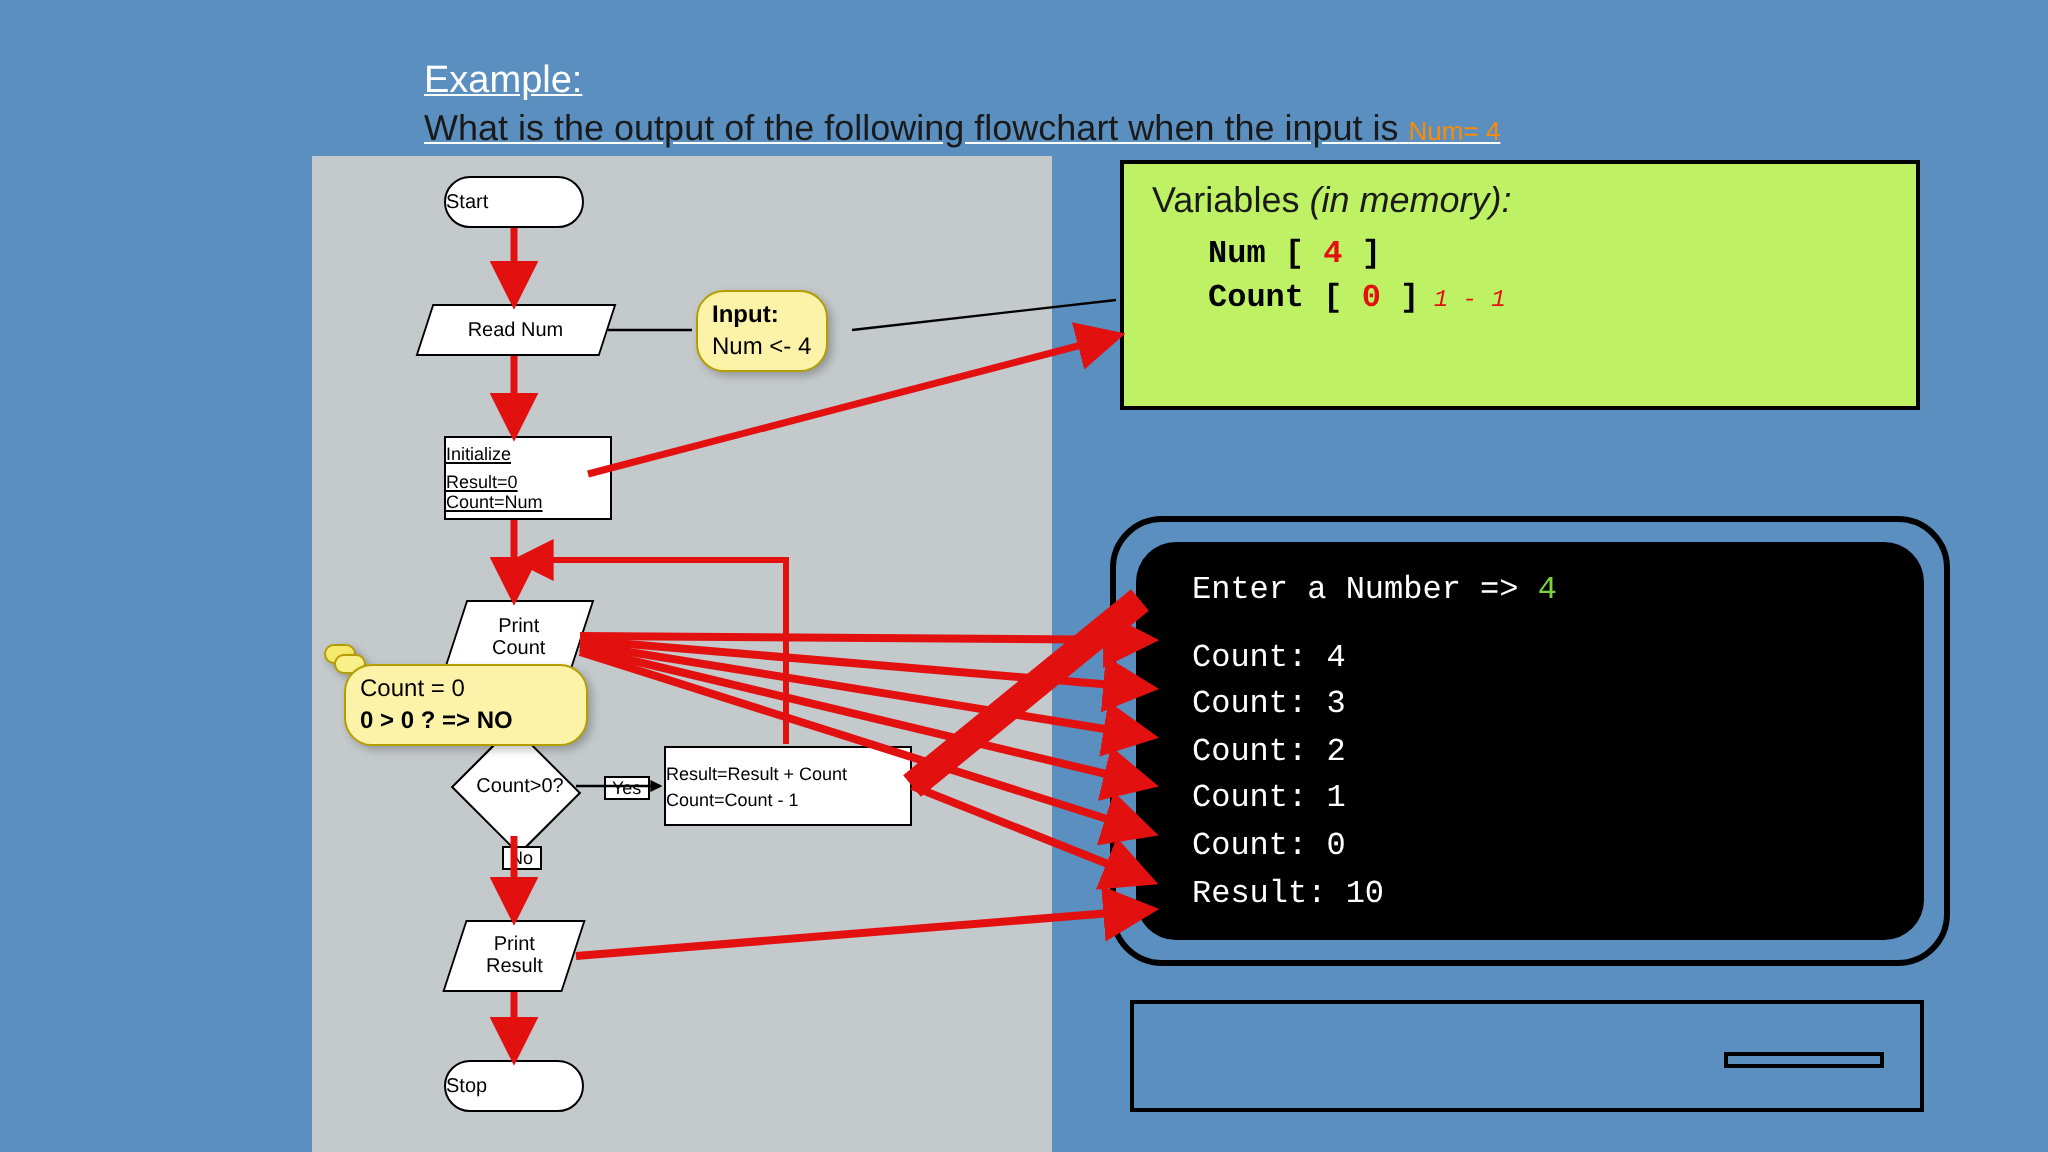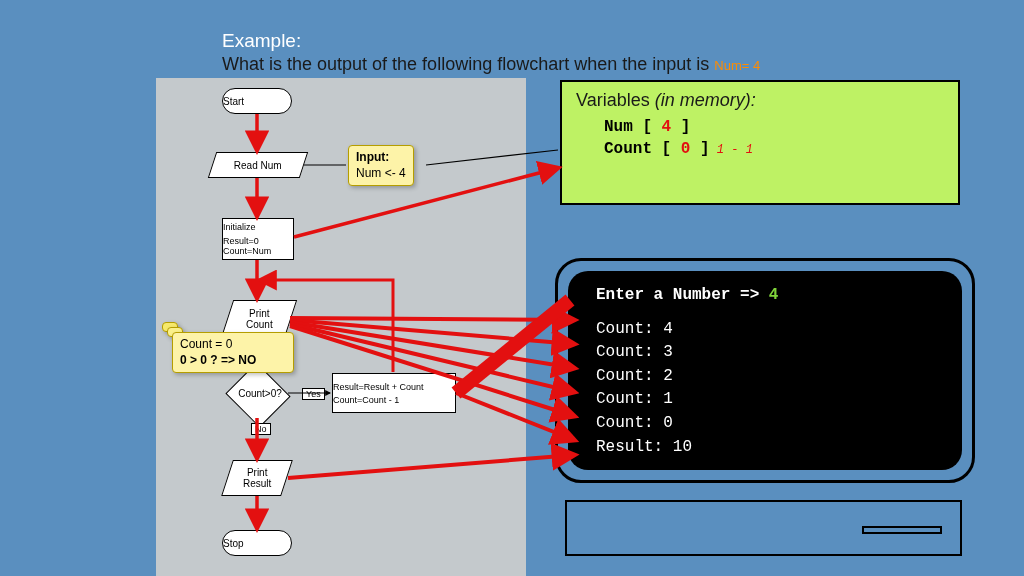--- a/index.html
+++ b/index.html
@@ -6,24 +6,25 @@
   body {
     width: 1024px;
     height: 576px;
     background: #5a8fbf;
     font-family: Arial, sans-serif;
     position: relative;
     overflow: hidden;
   }
   .title-area {
     position: absolute;
-    left: 222px;
+    left: 212px;
     top: 30px;
     color: white;
     font-size: 19px;
+    text-decoration: underline;
   }
   .title-area .line1 { color: white; }
   .title-area .line2 { color: #1a1a1a; font-size: 18px; margin-top: 2px; }
   .title-area .num-eq { color: #ff8c00; font-size: 13px; }
   .flowchart-bg {
     position: absolute;
     left: 156px;
     top: 78px;
     width: 370px;
     height: 498px;
@@ -63,21 +64,21 @@
   }
   .diamond-label {
     position: absolute;
     font-size: 10px;
     text-align: center;
   }
   .sticky {
     position: absolute;
     background: #fdf3a8;
     border: 1.5px solid #b59d00;
-    border-radius: 4px;
+    border-radius: 14px;
     padding: 4px 7px;
     font-size: 12px;
     line-height: 1.3;
     box-shadow: 2px 2px 4px rgba(0,0,0,0.25);
   }
   .mini-label {
     position: absolute;
     font-size: 9px;
     background: white;
     border: 1px solid #000;
@@ -116,21 +117,21 @@
     width: 100%;
     height: 100%;
     background: #000;
     border-radius: 20px;
     padding: 14px 28px;
     font-family: "Courier New", monospace;
     color: white;
     font-size: 16px;
     line-height: 1.35;
   }
-  .terminal-inner .prompt { font-weight: bold; white-space: nowrap; }
+  .terminal-inner .prompt { font-weight: normal; white-space: nowrap; }
   .terminal-inner .inval { color: #7fd33a; }
   .terminal-inner .out-line { margin-top: 2px; }
   .terminal-inner .spacer { height: 10px; }
   .comp-base {
     position: absolute;
     left: 565px;
     top: 500px;
     width: 397px;
     height: 56px;
     border: 2.5px solid #000;
@@ -164,21 +165,21 @@
 </div>
 
 <div class="flowchart-bg"></div>
 
 <div class="node terminator" style="left:222px; top:88px;">
   <span>Start</span>
 </div>
 <div class="parallelogram" style="left:212px; top:152px; width:92px; height:26px;">
   <span>Read  Num</span>
 </div>
-<div class="node" style="left:222px; top:218px; width:72px; height:42px; font-size:9px;">
+<div class="node" style="left:222px; top:218px; width:84px; height:42px; font-size:9px;text-decoration:underline;">
   <span>Initialize</span>
   <span style="height:4px;"></span>
   <span>Result=0</span>
   <span>Count=Num</span>
 </div>
 <div class="parallelogram" style="left:227px; top:300px; width:64px; height:38px;">
   <span>
     <div>Print</div>
     <div>Count</div>
   </span>

